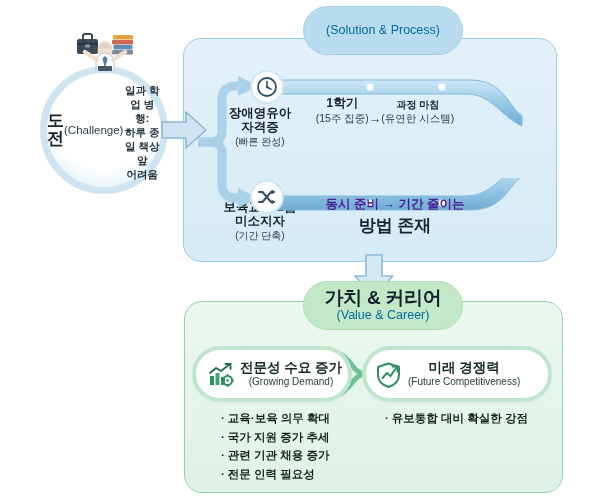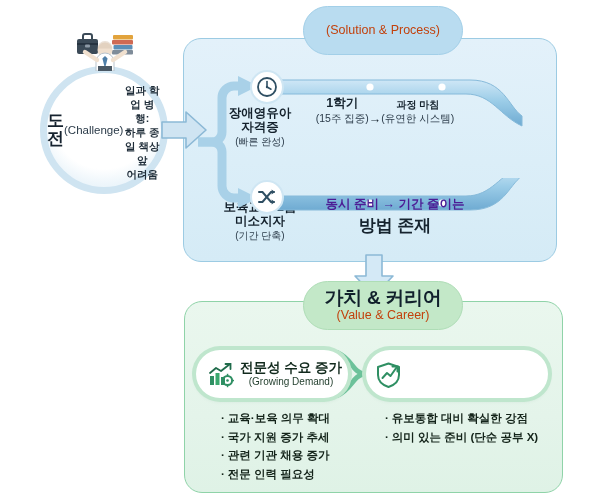--- a/index.html
+++ b/index.html
@@ -44,21 +44,21 @@
     border: 1px solid #aeddb6;
   }
   .pill-title {
     font-size: 19px;
     font-weight: bold;
     color: #11202c;
     letter-spacing: -0.3px;
   }
   .pill-sub {
     font-size: 12.5px;
-    color: #c2410c;
+    color: #0369a1;
     margin-top: 1px;
   }
 
   
   .panel {
     position: absolute;
     border-radius: 18px;
   }
   .panel-blue {
     background: linear-gradient(180deg, #e3f1fa 0%, #dbeef8 55%, #d5ebf6 100%);
@@ -411,20 +411,24 @@
   </div>
 
   <div class="value-badge badge-glow-right" style="left:366px; top:350px; width:182px;">
     <div class="abs" style="left:10px; top:12px; width:26px; height:26px;">
       <svg width="26" height="26" viewBox="0 0 26 26">
         <path d="M12.5 1.5 L23 5 V13 C23 19 18.5 23 12.5 25 C6.5 23 2 19 2 13 V5 Z" fill="#ffffff" stroke="#2f8f63" stroke-width="2" stroke-linejoin="round"></path>
         <path d="M6.5 16 L11 11 L14.5 14 L20.5 5.5" fill="none" stroke="#2f8f63" stroke-width="2" stroke-linecap="round" stroke-linejoin="round"></path>
         <path d="M16.5 4.5 H21.5 V9.5" fill="none" stroke="#2f8f63" stroke-width="2" stroke-linecap="round"></path>
       </svg>
     </div>
+    <div class="badge-texts" style="margin-left:32px;">
+      <div class="badge-title">미래 경쟁력</div>
+      <div class="badge-sub">(Future Competitiveness)</div>
+    </div>
   </div>
 
   <div class="bullet-list" style="left:221px; top:409px;">
     <div class="bullet-item">
       <span class="dot">·</span><span>교육·보육 의무 확대</span>
     </div>
     <div class="bullet-item">
       <span class="dot">·</span><span>국가 지원 증가 추세</span>
     </div>
     <div class="bullet-item">
@@ -432,18 +436,15 @@
     </div>
     <div class="bullet-item">
       <span class="dot">·</span><span>전문 인력 필요성</span>
     </div>
   </div>
 
   <div class="bullet-list" style="left:385px; top:409px;">
     <div class="bullet-item">
       <span class="dot">·</span><span>유보통합 대비 확실한 강점</span>
     </div>
-    <div class="bullet-item">
-      <span class="dot">·</span><span>의미 있는 준비 (단순 공부 X)</span>
-    </div>
   </div>
 
 </div>
 
 </body></html>

